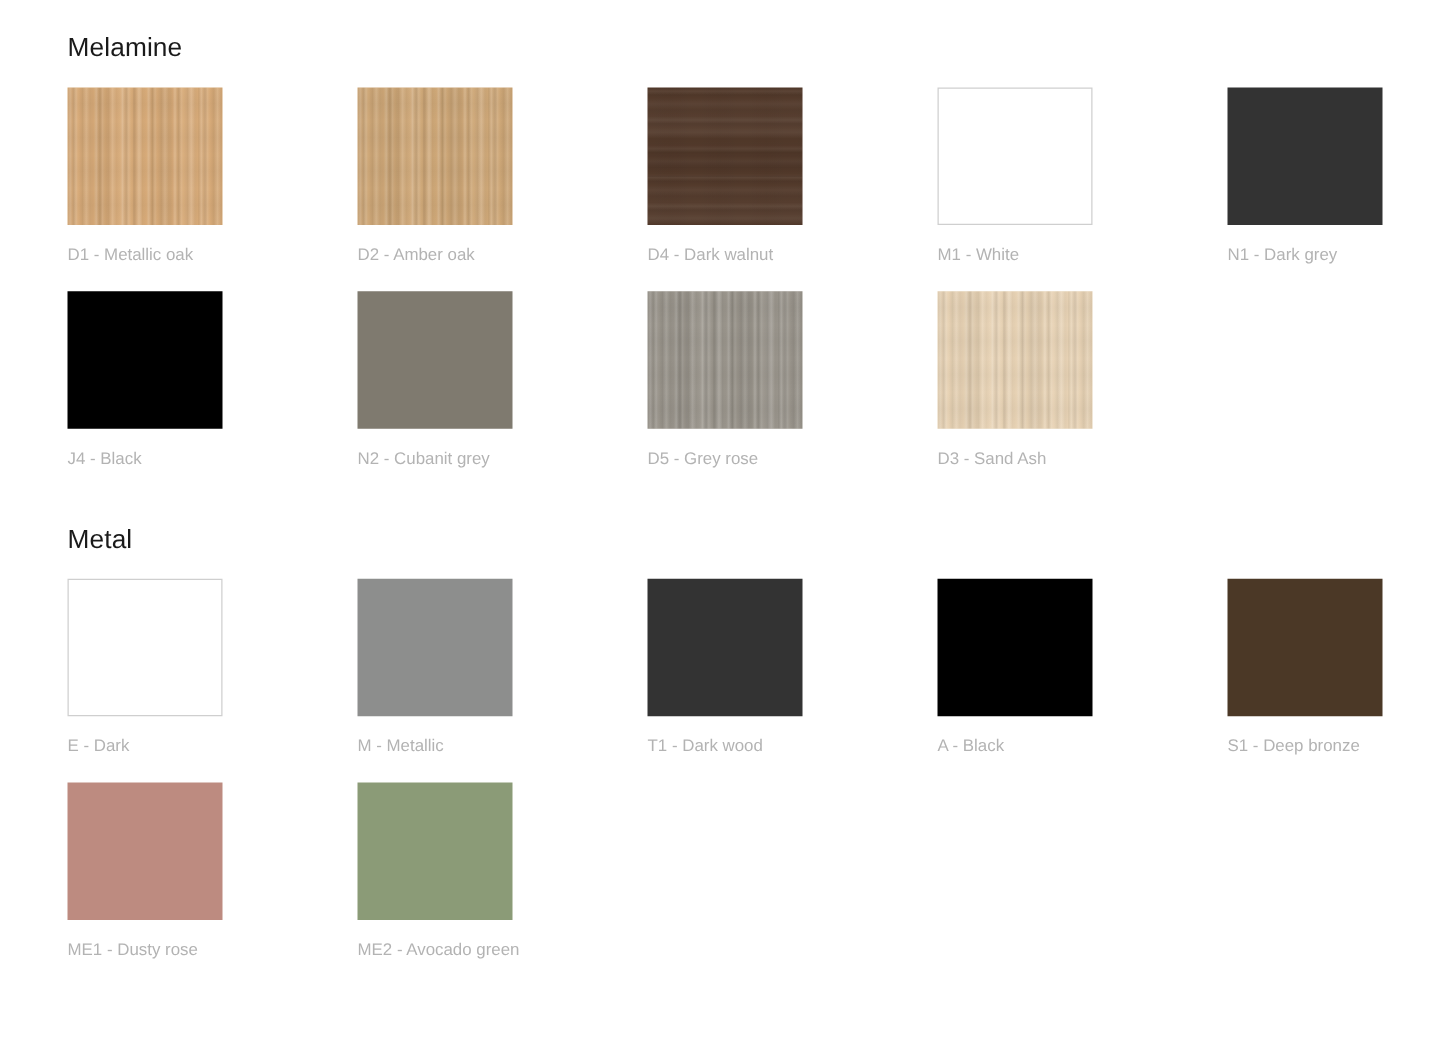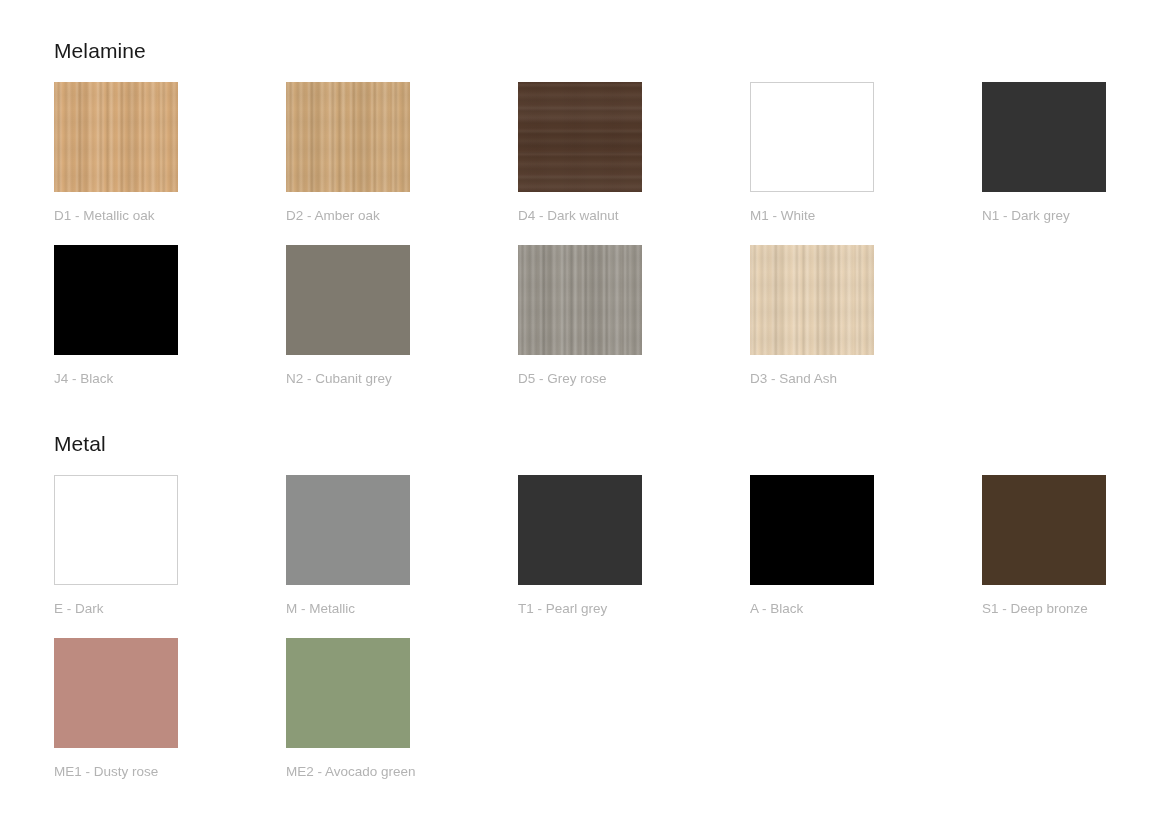--- a/index.html
+++ b/index.html
@@ -13,21 +13,21 @@
     height: 835px;
     font-family: "Liberation Sans", sans-serif;
     -webkit-font-smoothing: antialiased;
     overflow: hidden;
   }
   .page {
     position: relative;
     width: 1163px;
     height: 835px;
     box-sizing: border-box;
-    padding: 12px 54px;
+    padding: 0 54px;
   }
   .section-title {
     font-size: 21px;
     font-weight: 400;
     color: #1a1a1a;
     letter-spacing: 0.1px;
     margin: 0;
     line-height: 1;
   }
   .section-melamine .section-title { padding-top: 28px; }
@@ -205,21 +205,21 @@
         <div class="swatch-cell">
           <div class="swatch-chip chip-outline"></div>
           <span class="swatch-label">E - Dark</span>
         </div>
         <div class="swatch-cell">
           <div class="swatch-chip chip-solid" style="background-color: rgb(141, 142, 141);"></div>
           <span class="swatch-label">M - Metallic</span>
         </div>
         <div class="swatch-cell">
           <div class="swatch-chip chip-solid" style="background-color: rgb(51, 51, 51);"></div>
-          <span class="swatch-label">T1 - Pearl grey</span>
+          <span class="swatch-label">T1 - Dark wood</span>
         </div>
         <div class="swatch-cell">
           <div class="swatch-chip chip-solid" style="background-color: rgb(0, 0, 0);"></div>
           <span class="swatch-label">A - Black</span>
         </div>
         <div class="swatch-cell">
           <div class="swatch-chip chip-solid" style="background-color: rgb(75, 56, 38);"></div>
           <span class="swatch-label">S1 - Deep bronze</span>
         </div>
         <div class="swatch-cell">

